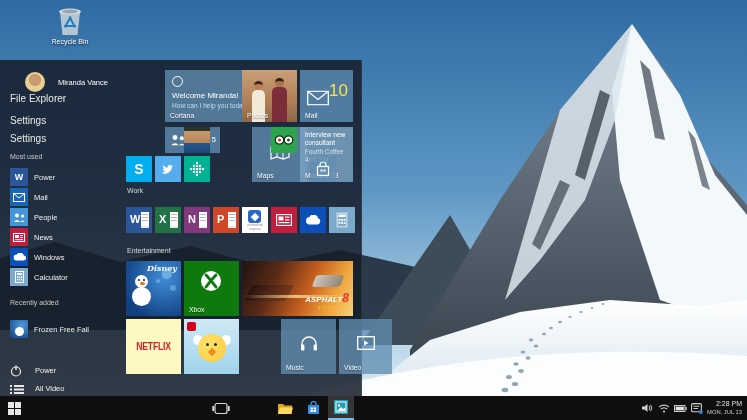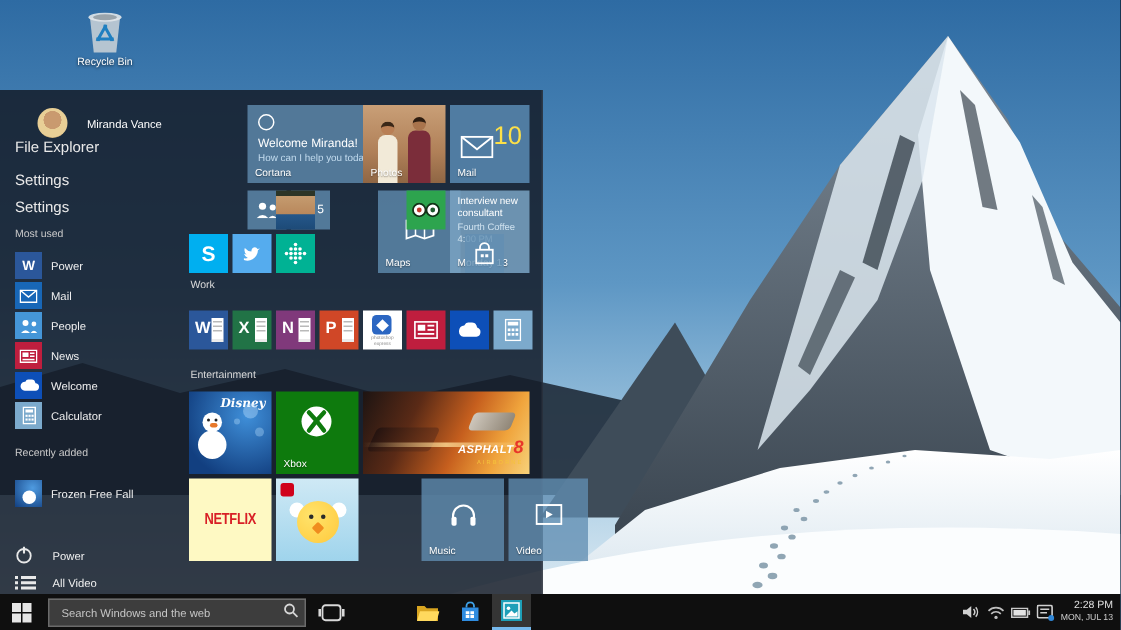--- a/index.html
+++ b/index.html
@@ -258,21 +258,21 @@
           </svg>
       </span>
       <span class="mu-label">News</span>
     </div>
     <div class="mu-row r-onedrive">
       <span class="mu-icon ic-onedrive">
         <svg width="13" height="8" viewBox="0 0 13 8">
             <path d="M3.5,7.5 a3,3 0 0 1 .4-6 a3.6,3.6 0 0 1 6.8,1 a2.5,2.5 0 0 1 -.4,5 Z" fill="#fff"></path>
           </svg>
       </span>
-      <span class="mu-label">Welcome</span>
+      <span class="mu-label">Windows</span>
     </div>
     <div class="mu-row r-calc">
       <span class="mu-icon ic-calc">
         <svg width="9" height="12" viewBox="0 0 9 12">
             <rect x=".5" y=".5" width="8" height="11" fill="none" stroke="#fff"></rect>
             <rect x="2" y="2" width="5" height="2" fill="#fff"></rect>
             <g fill="#fff">
               <rect x="2" y="5.5" width="1.4" height="1.4"></rect>
               <rect x="4" y="5.5" width="1.4" height="1.4"></rect>
               <rect x="6" y="5.5" width="1.4" height="1.4"></rect>
@@ -565,27 +565,20 @@
   <div class="taskbar">
     <div class="startbtn">
       <span class="winflag">
           <i></i>
           <i></i>
           <i></i>
           <i></i>
         </span>
     </div>
 
-    <div class="searchwrap">
-      <input type="text" placeholder="Search Windows and the web" style="">
-      <svg class="s-mag" width="10" height="10" viewBox="0 0 10 10">
-        <circle cx="4" cy="4" r="3" fill="none" stroke="#d6d6d6" stroke-width="1.2"></circle>
-        <line x1="6.3" y1="6.3" x2="9.3" y2="9.3" stroke="#d6d6d6" stroke-width="1.2"></line>
-      </svg>
-    </div>
 
     <div class="taskview">
       <svg width="18" height="13" viewBox="0 0 18 13">
         <rect x="3" y="1.5" width="12" height="10" rx="2" fill="none" stroke="#d9d9d9" stroke-width="1.2"></rect>
         <rect x="0.3" y="4" width="1.7" height="5" fill="#d9d9d9"></rect>
         <rect x="16" y="4" width="1.7" height="5" fill="#d9d9d9"></rect>
       </svg>
     </div>
 
     <div class="tb-app tb-explorer">

